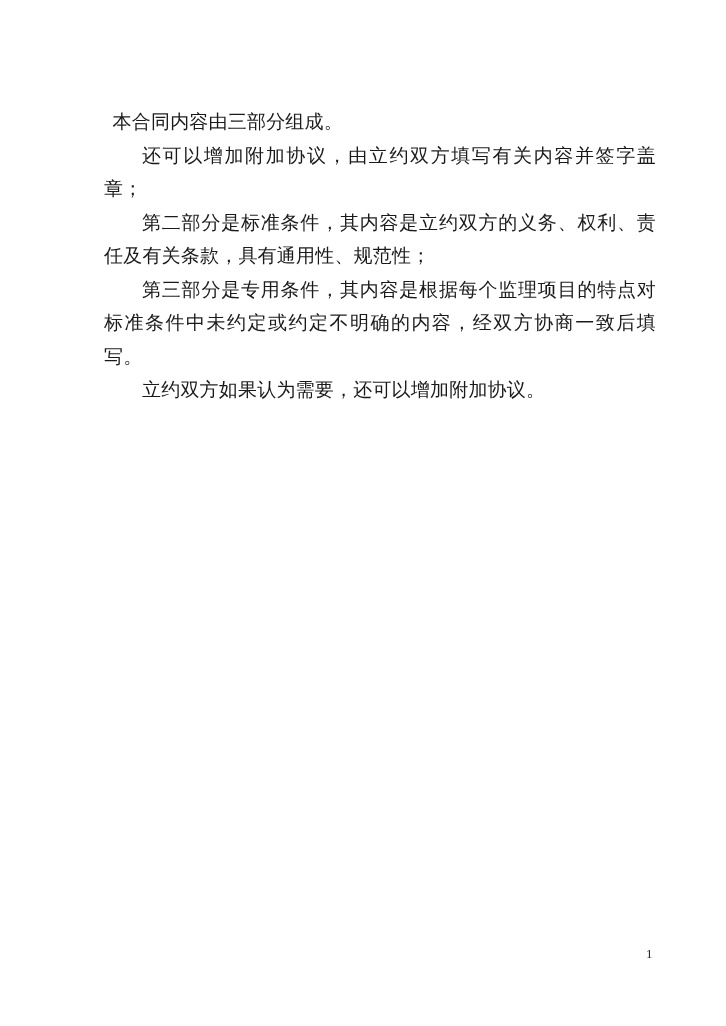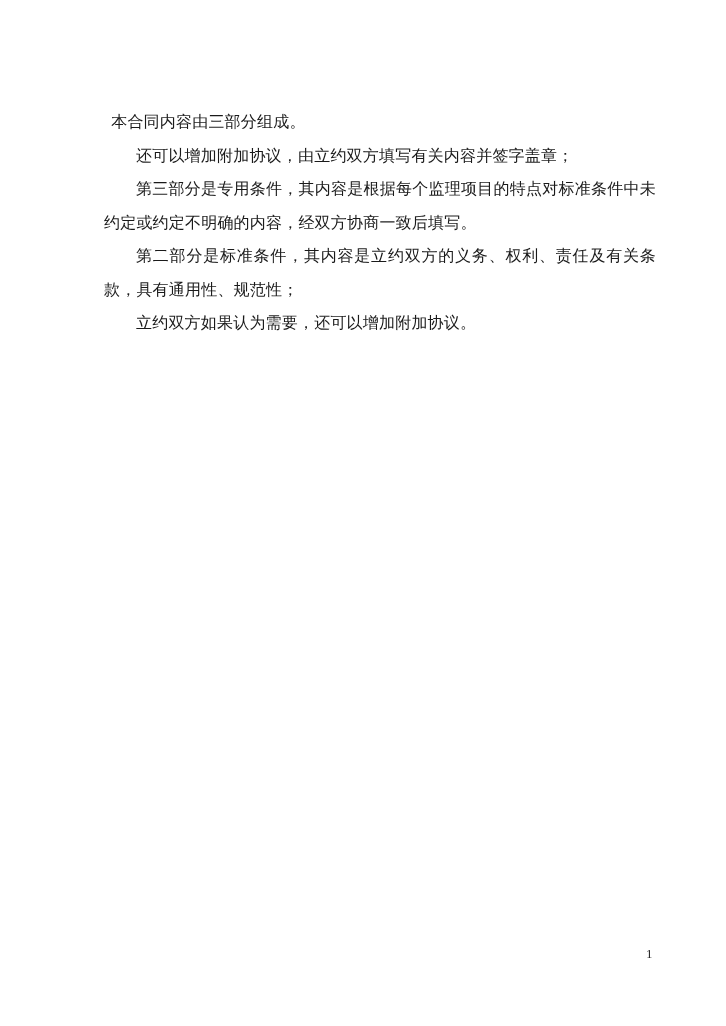--- a/index.html
+++ b/index.html
@@ -18,21 +18,21 @@
     height: 1026px;
     background: #ffffff;
     font-family: "Liberation Serif", "DejaVu Serif", serif;
     color: #1a1a1a;
   }
   .doc-content {
     position: absolute;
     left: 104px;
     top: 105px;
     width: 552px;
-    font-size: 16px;
+    font-size: 19px;
     line-height: 33.5px;
     text-align: justify;
     letter-spacing: 0.2px;
   }
   .doc-content p {
     margin: 0;
     padding: 0;
     text-indent: 2em;
   }
   .doc-content p.opening-line {
@@ -55,21 +55,21 @@
     font-family: "Liberation Serif", "DejaVu Serif", serif;
   }
 </style>
 </head>
 <body>
 
 <div class="doc-page">
   <div class="doc-content">
     <p class="opening-line">本合同内容由三部分组成。</p>
     <p>还可以增加附加协议，由立约双方填写有关内容并签字盖章；</p>
+    <p>第二部分是标准条件，其内容是立约双方的义务、权利、责任及有关条款，具有通用性、规范性；</p>
     <p>第三部分是专用条件，其内容是根据每个监理项目的特点对标准条件中未约定或约定不明确的内容，经双方协商一致后填写。</p>
-    <p>第二部分是标准条件，其内容是立约双方的义务、权利、责任及有关条款，具有通用性、规范性；</p>
     <p>立约双方如果认为需要，还可以增加附加协议。</p>
   </div>
 
   <div class="page-footer">
     <span class="page-number">1</span>
   </div>
 </div>
 
 </body></html>

